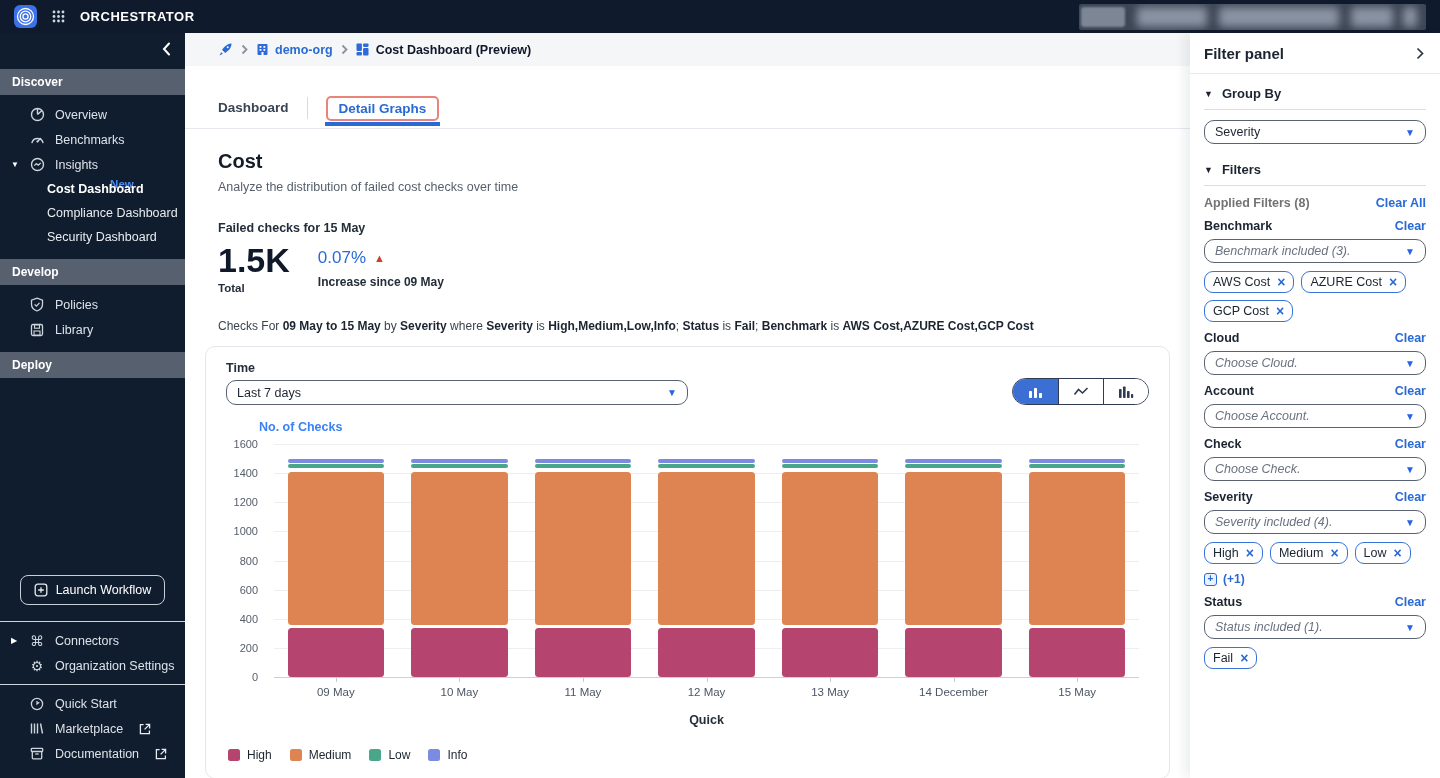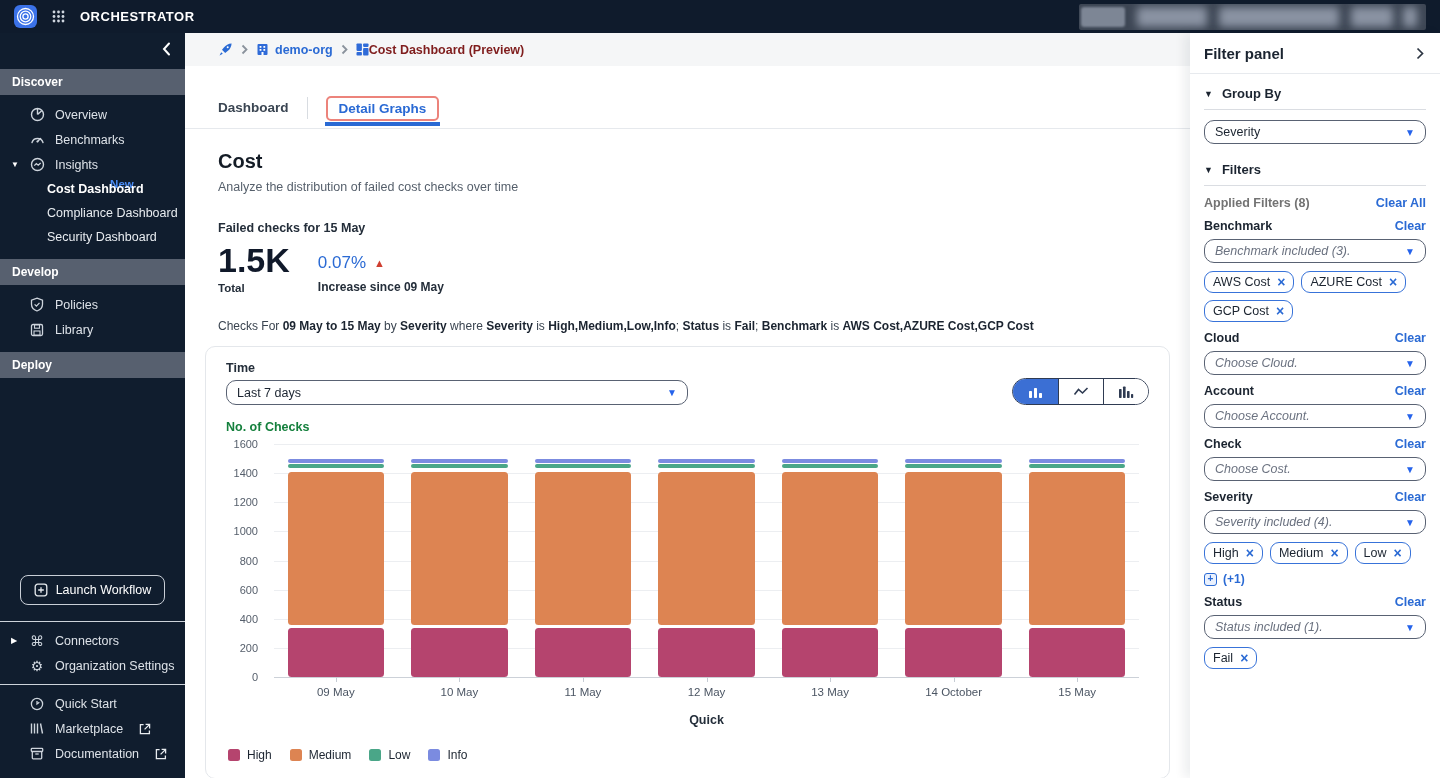--- a/index.html
+++ b/index.html
@@ -34,51 +34,51 @@
   .side-spacer{flex:1;}
   .launch-btn{margin:10px 20px 16px;height:30px;border:1px solid #c9cfd7;border-radius:8px;display:flex;align-items:center;justify-content:center;gap:8px;color:#fff;font-size:12.5px;cursor:pointer;background:transparent;}
   .side-hr{border-top:1px solid #cdd3da;}
   .side-group{padding:6px 0;}
   .glyph-ic{font-size:14px;line-height:1;color:#cdd4dc;}
   .ext{margin-left:6px;display:flex;}
   
   .main{flex:1;background:#fff;min-width:0;}
   .crumbbar{height:33px;background:#f5f6f7;display:flex;align-items:center;gap:8px;padding-left:33px;font-size:12.5px;}
   .crumb-org{color:var(--blue);font-weight:600;display:flex;align-items:center;gap:6px;}
-  .crumb-page{color:#7f1d1d;font-weight:700;display:flex;align-items:center;}
+  .crumb-page{color:#0f172a;font-weight:700;display:flex;align-items:center;gap:7px;}
   .tabs-row{margin-top:21px;padding:0 33px;height:42px;display:flex;align-items:center;gap:18px;border-bottom:1px solid #e6e9ed;}
   .tab-plain{font-size:13.5px;font-weight:700;color:#3a4552;cursor:pointer;}
   .tab-sep{width:1px;height:22px;background:#d8dce1;}
   .tab-hl{position:relative;cursor:pointer;}
   .red-box{border:2px solid #ec837b;border-radius:5px;padding:3px 11px;color:var(--blue);font-weight:700;font-size:13.5px;}
   .tab-underline{position:absolute;left:-1px;right:-1px;bottom:-9px;height:4px;background:var(--blue);z-index:2;}
   .content{padding:0 33px;}
   .page-title{margin-top:21px;font-size:20px;font-weight:700;color:#141c26;}
   .page-sub{margin-top:7px;font-size:12.5px;color:#555f6b;}
   .stat-head{margin-top:27px;font-size:12.5px;font-weight:700;color:#242e3a;}
-  .stat-row{display:flex;align-items:flex-end;gap:28px;margin-top:8px;}
+  .stat-row{display:flex;align-items:center;gap:28px;margin-top:8px;}
   .stat-val{font-size:34px;font-weight:800;color:#10192a;line-height:1;}
   .stat-val-label{font-size:11.5px;font-weight:700;color:#242e3a;margin-top:5px;}
   .delta-val{font-size:17px;color:var(--blue);display:flex;align-items:center;gap:8px;}
   .tri-up{color:#cf3e30;font-size:11px;}
   .delta-label{font-size:12px;font-weight:700;color:#242e3a;margin-top:7px;}
   .summary{margin-top:25px;font-size:12px;color:#3a4450;}
   .summary .b{font-weight:700;color:#1b2430;}
   
   .card{margin:13px 20px 0;border:1px solid var(--border);border-radius:10px;padding:14px 20px 16px;}
   .card-top{display:flex;justify-content:space-between;align-items:flex-end;}
   .fld-label{font-size:12.5px;font-weight:700;color:#242e3a;margin-bottom:5px;}
   .select{border:1px solid var(--selborder);border-radius:10px;height:25px;display:flex;align-items:center;justify-content:space-between;padding:0 10px;font-size:12.5px;color:#1b2430;cursor:pointer;background:#fff;}
   .select .arrow{color:#2563eb;font-size:10px;}
   .time-select{width:462px;}
   .toggle{display:flex;border:1.5px solid #2f3b52;border-radius:14px;overflow:hidden;height:27px;margin-bottom:0;}
   .tseg{width:45px;display:flex;align-items:center;justify-content:center;background:#fff;border-left:1.5px solid #2f3b52;cursor:pointer;}
   .tseg:first-child{border-left:none;}
   .tseg.active{background:#3b6fd4;}
-  .y-title{margin-top:15px;font-size:12.5px;font-weight:700;color:#15803d;}
+  .y-title{margin-top:15px;font-size:12.5px;font-weight:700;color:#3b82f6;margin-left:33px;}
   .chart-wrap{position:relative;height:300px;margin-top:2px;}
   .chart-plot{position:absolute;left:48px;right:10px;top:8px;bottom:58px;border-bottom:1.5px solid #ccd1d8;}
   .y-labels{position:absolute;left:0;top:8px;bottom:58px;width:40px;}
   .ytick{position:absolute;right:8px;font-size:11px;color:#555e6b;transform:translateY(-6px);}
   .gridline{position:absolute;left:0;right:0;height:1px;background:#eceef1;}
   .bar-seg{position:absolute;border-radius:3.5px;}
   .xtick{position:absolute;top:100%;width:1px;height:5px;background:#c6ccd4;}
   .xlab{position:absolute;top:calc(100% + 9px);transform:translateX(-50%);font-size:11.5px;color:#4b5563;white-space:nowrap;}
   .x-axis-title{position:absolute;left:48px;right:10px;bottom:9px;text-align:center;font-size:12.5px;font-weight:700;color:#242e3a;}
   .legend{display:flex;gap:18px;margin-top:12px;padding-left:2px;}
@@ -457,21 +457,21 @@
             <div class="bar-seg" style="left: 507.879px; width: 96.3857px; bottom: 51.7125px; height: 152.891px; background: rgb(221, 132, 82);"></div>
             <div class="bar-seg" style="left: 507.879px; width: 96.3857px; bottom: 209.003px; height: 4px; background: rgb(74, 166, 136);"></div>
             <div class="bar-seg" style="left: 507.879px; width: 96.3857px; bottom: 214.116px; height: 4px; background: rgb(123, 139, 224);"></div>
             <div class="xtick" style="left: 556.071px;"></div>
             <div class="xlab" style="left: 556.071px;">13 May</div>
             <div class="bar-seg" style="left: 631.45px; width: 96.3857px; bottom: 0px; height: 49.5125px; background: rgb(181, 68, 110);"></div>
             <div class="bar-seg" style="left: 631.45px; width: 96.3857px; bottom: 51.7125px; height: 152.891px; background: rgb(221, 132, 82);"></div>
             <div class="bar-seg" style="left: 631.45px; width: 96.3857px; bottom: 209.003px; height: 4px; background: rgb(74, 166, 136);"></div>
             <div class="bar-seg" style="left: 631.45px; width: 96.3857px; bottom: 214.116px; height: 4px; background: rgb(123, 139, 224);"></div>
             <div class="xtick" style="left: 679.643px;"></div>
-            <div class="xlab" style="left: 679.643px;">14 October</div>
+            <div class="xlab" style="left: 679.643px;">14 December</div>
             <div class="bar-seg" style="left: 755.021px; width: 96.3857px; bottom: 0px; height: 49.5125px; background: rgb(181, 68, 110);"></div>
             <div class="bar-seg" style="left: 755.021px; width: 96.3857px; bottom: 51.7125px; height: 152.891px; background: rgb(221, 132, 82);"></div>
             <div class="bar-seg" style="left: 755.021px; width: 96.3857px; bottom: 209.003px; height: 4px; background: rgb(74, 166, 136);"></div>
             <div class="bar-seg" style="left: 755.021px; width: 96.3857px; bottom: 214.116px; height: 4px; background: rgb(123, 139, 224);"></div>
             <div class="xtick" style="left: 803.214px;"></div>
             <div class="xlab" style="left: 803.214px;">15 May</div>
           </div>
         <div class="x-axis-title">Quick</div>
       </div>
 
@@ -573,21 +573,21 @@
           <span class="arrow">▼</span>
         </div>
       </div>
 
       <div class="fgroup">
         <div class="row-between">
           <span class="fgroup-label">Check</span>
           <span class="link">Clear</span>
         </div>
         <div class="select fp-select">
-          <span class="ph">Choose Cost.</span>
+          <span class="ph">Choose Check.</span>
           <span class="arrow">▼</span>
         </div>
       </div>
 
       <div class="fgroup">
         <div class="row-between">
           <span class="fgroup-label">Severity</span>
           <span class="link">Clear</span>
         </div>
         <div class="select fp-select">

